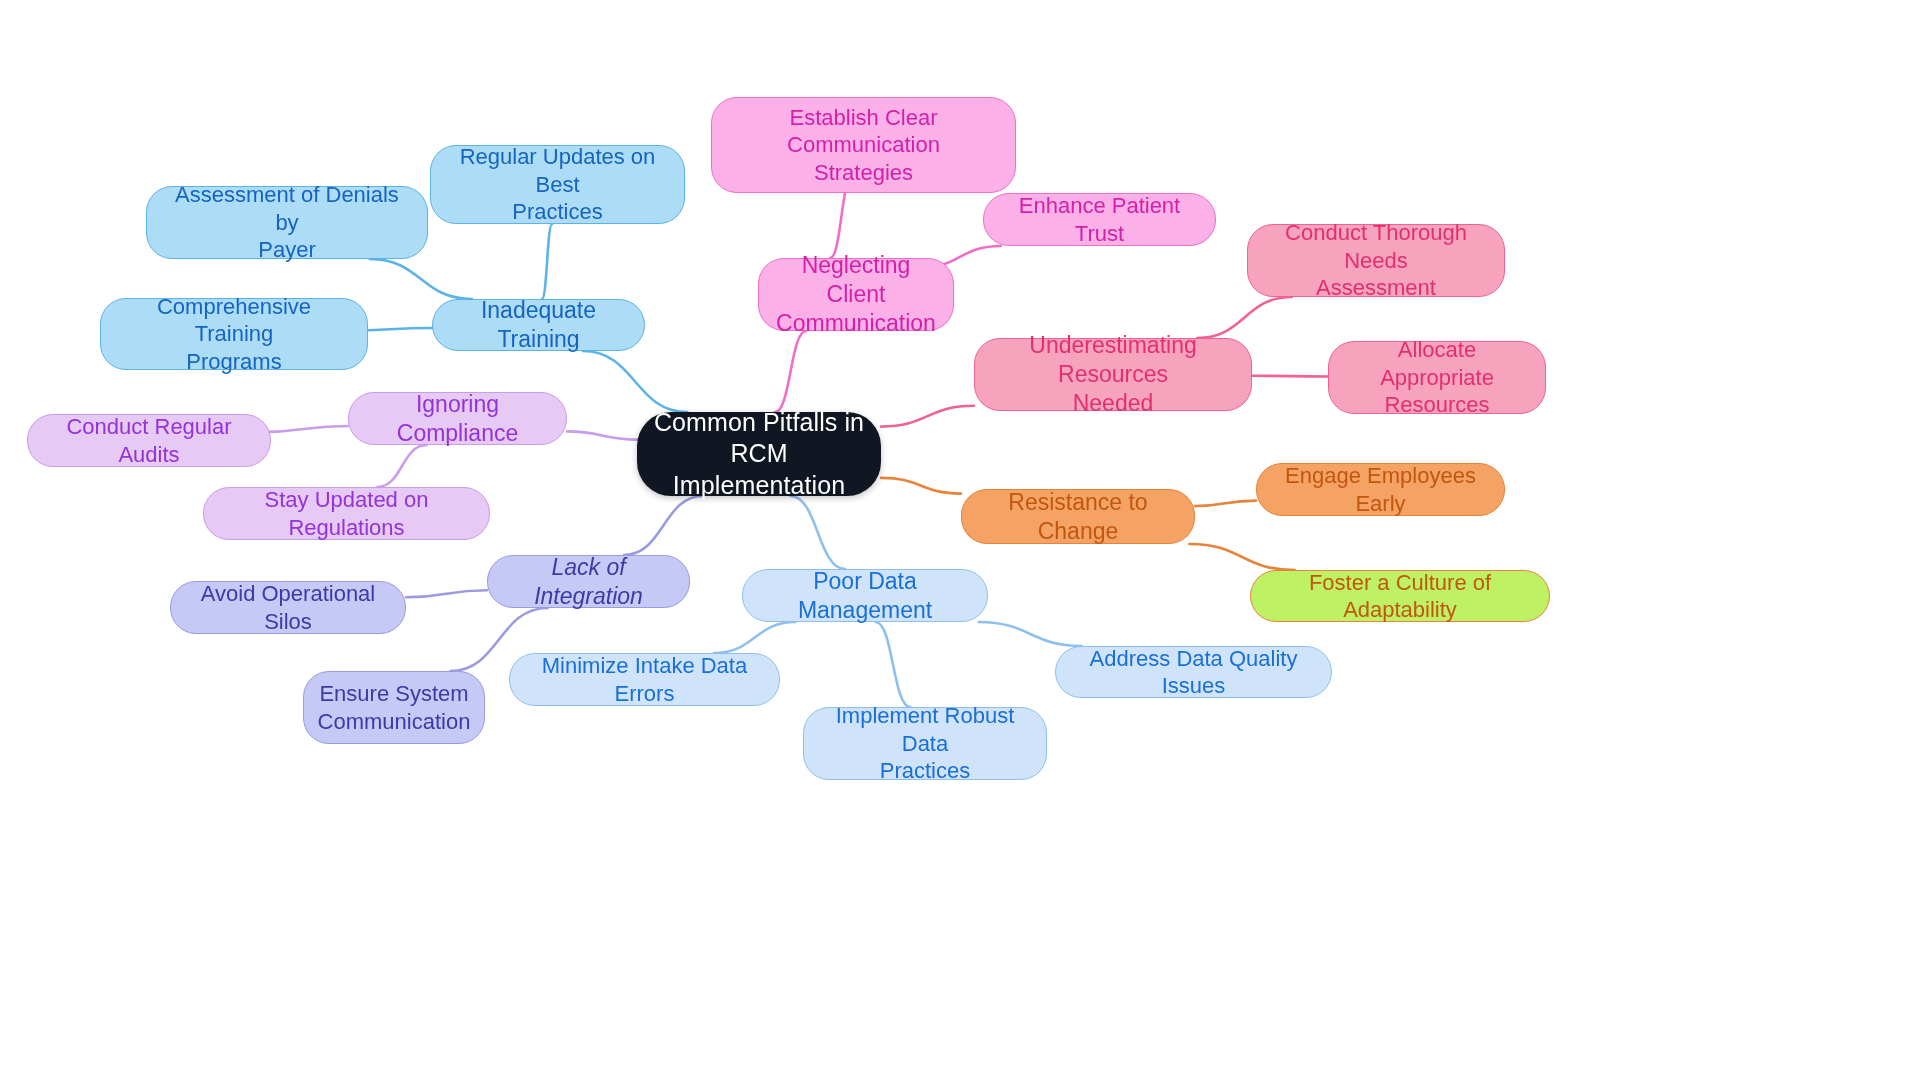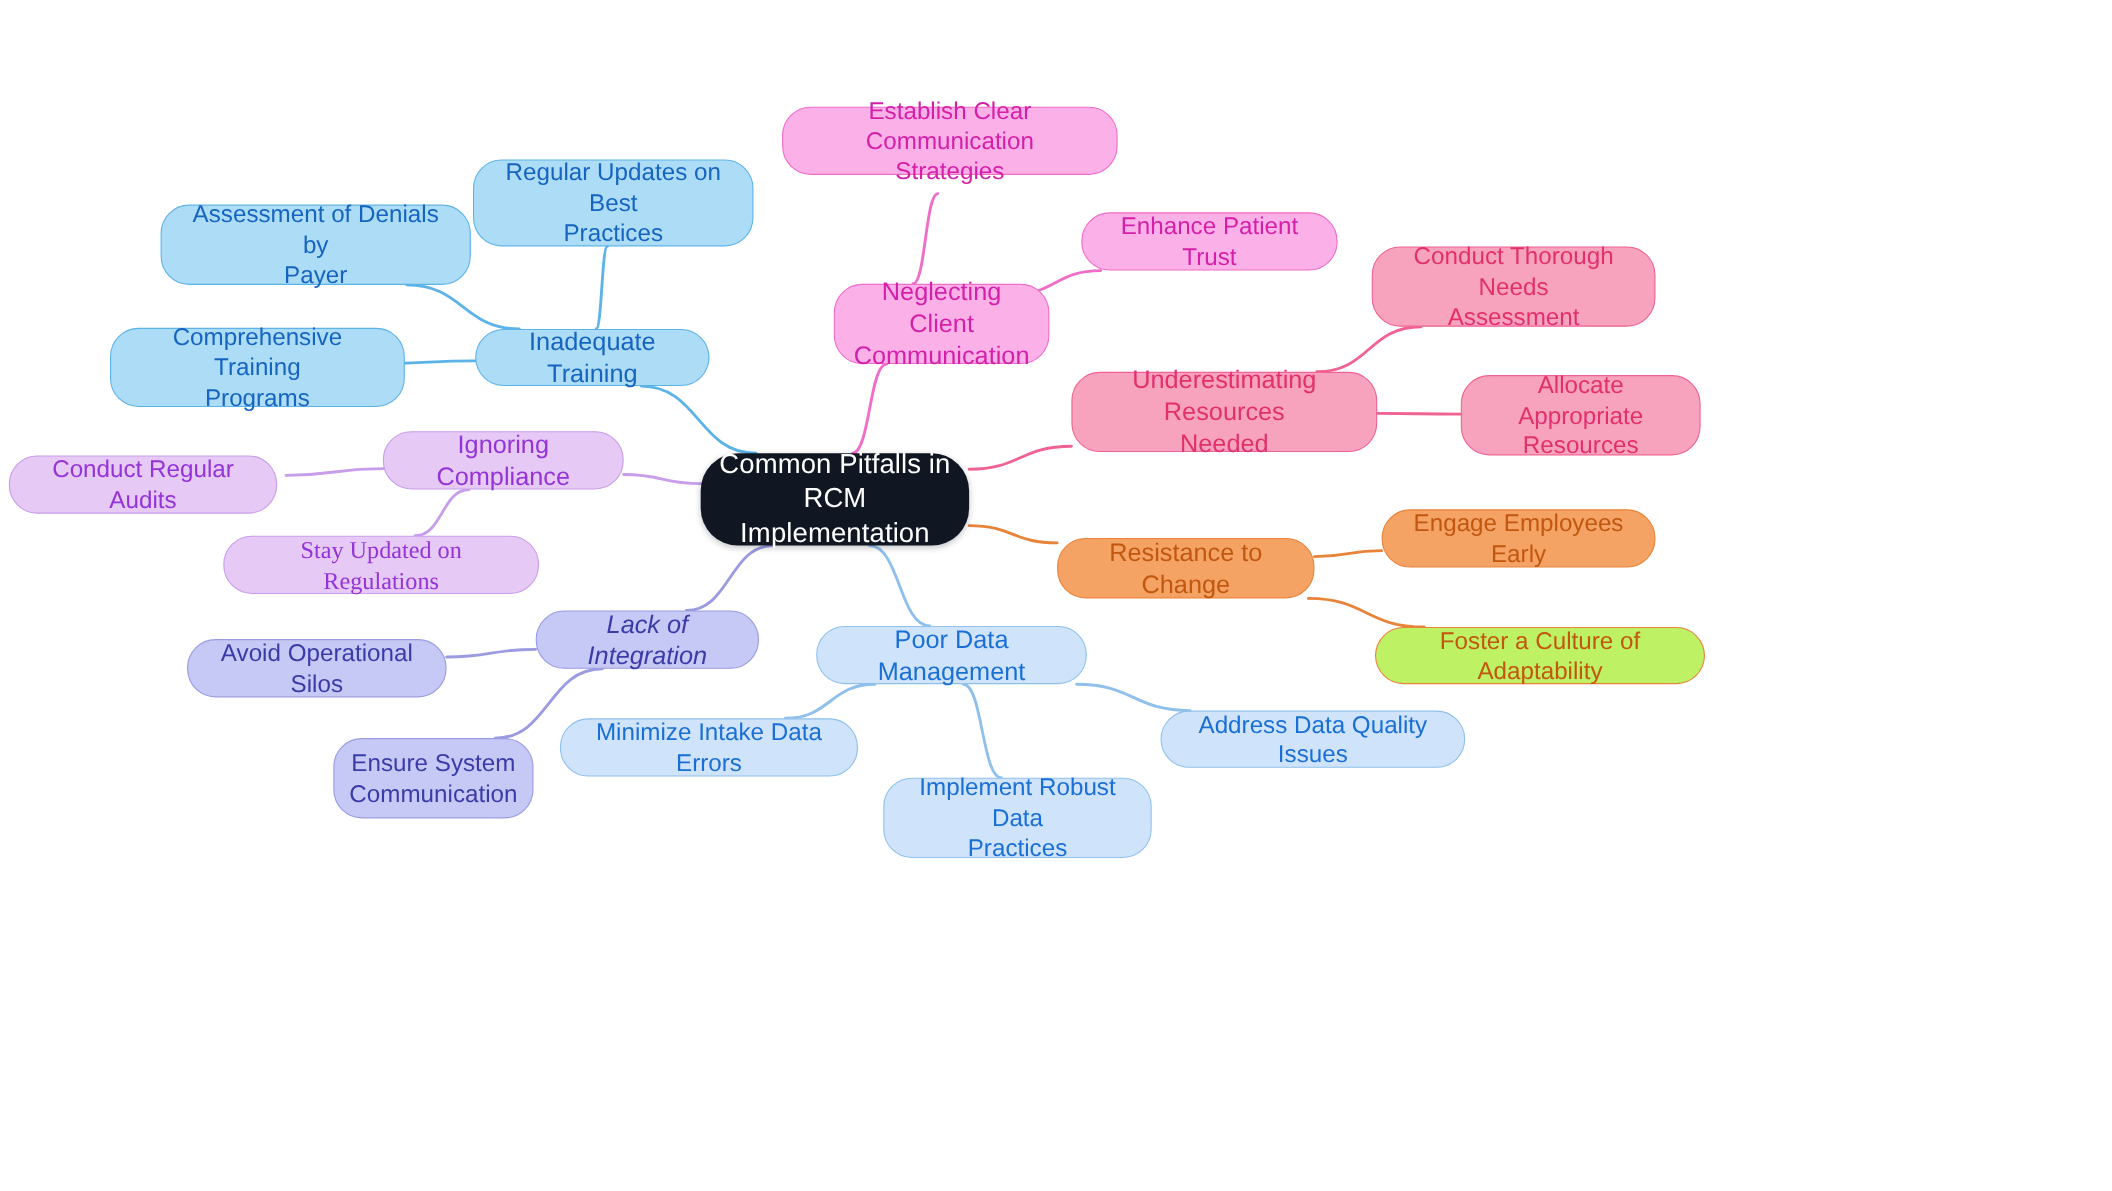--- a/index.html
+++ b/index.html
@@ -98,21 +98,21 @@
 Payer</span>
       </div>
       <div class="node node-leaf" style="left: 100px; top: 298px; width: 268px; height: 72px; background: rgb(173, 220, 247); border-color: rgb(92, 179, 232); color: rgb(21, 101, 192);">
         <span class="node-label">Comprehensive Training
 Programs</span>
       </div>
       <div class="node node-branch" style="left: 722px; top: 258px; width: 196px; height: 73px; background: rgb(251, 177, 232); border-color: rgb(240, 109, 200); color: rgb(212, 31, 168); margin-left: 36px;">
         <span class="node-label">Neglecting Client
 Communication</span>
       </div>
-      <div class="node node-leaf" style="left: 711px; top: 97px; width: 305px; height: 62px; background: rgb(251, 177, 232); border-color: rgb(240, 109, 200); color: rgb(212, 31, 168);">
+      <div class="node node-leaf" style="left: 711px; top: 97px; width: 305px; height: 96px; background: rgb(251, 177, 232); border-color: rgb(240, 109, 200); color: rgb(212, 31, 168);">
         <span class="node-label">Establish Clear Communication
 Strategies</span>
       </div>
       <div class="node node-leaf" style="left: 983px; top: 193px; width: 233px; height: 53px; background: rgb(251, 177, 232); border-color: rgb(240, 109, 200); color: rgb(212, 31, 168);">
         <span class="node-label">Enhance Patient Trust</span>
       </div>
       <div class="node node-branch" style="left: 974px; top: 338px; width: 278px; height: 73px; background: rgb(248, 163, 190); border-color: rgb(240, 98, 146); color: rgb(225, 48, 108);">
         <span class="node-label">Underestimating Resources
 Needed</span>
       </div>
@@ -152,20 +152,20 @@
       <div class="node node-leaf" style="left: 170px; top: 581px; width: 236px; height: 53px; background: rgb(198, 200, 245); border-color: rgb(154, 155, 224); color: rgb(59, 59, 168);">
         <span class="node-label">Avoid Operational Silos</span>
       </div>
       <div class="node node-leaf" style="left: 303px; top: 671px; width: 182px; height: 73px; background: rgb(198, 200, 245); border-color: rgb(154, 155, 224); color: rgb(59, 59, 168);">
         <span class="node-label">Ensure System
 Communication</span>
       </div>
       <div class="node node-branch" style="left: 348px; top: 392px; width: 219px; height: 53px; background: rgb(230, 201, 245); border-color: rgb(200, 157, 234); color: rgb(147, 51, 216);">
         <span class="node-label">Ignoring Compliance</span>
       </div>
-      <div class="node node-leaf" style="left: 8px; top: 414px; width: 244px; height: 53px; background: rgb(230, 201, 245); border-color: rgb(200, 157, 234); color: rgb(147, 51, 216);">
+      <div class="node node-leaf" style="left: 27px; top: 414px; width: 244px; height: 53px; background: rgb(230, 201, 245); border-color: rgb(200, 157, 234); color: rgb(147, 51, 216);">
         <span class="node-label">Conduct Regular Audits</span>
       </div>
-      <div class="node node-leaf" style="left: 203px; top: 487px; width: 287px; height: 53px; background: rgb(230, 201, 245); border-color: rgb(200, 157, 234); color: rgb(147, 51, 216); font-family: Liberation Serif, serif;">
+      <div class="node node-leaf" style="left: 203px; top: 487px; width: 287px; height: 53px; background: rgb(230, 201, 245); border-color: rgb(200, 157, 234); color: rgb(147, 51, 216);">
         <span class="node-label">Stay Updated on Regulations</span>
       </div>
     </div>
 </div>
 
 </body></html>

